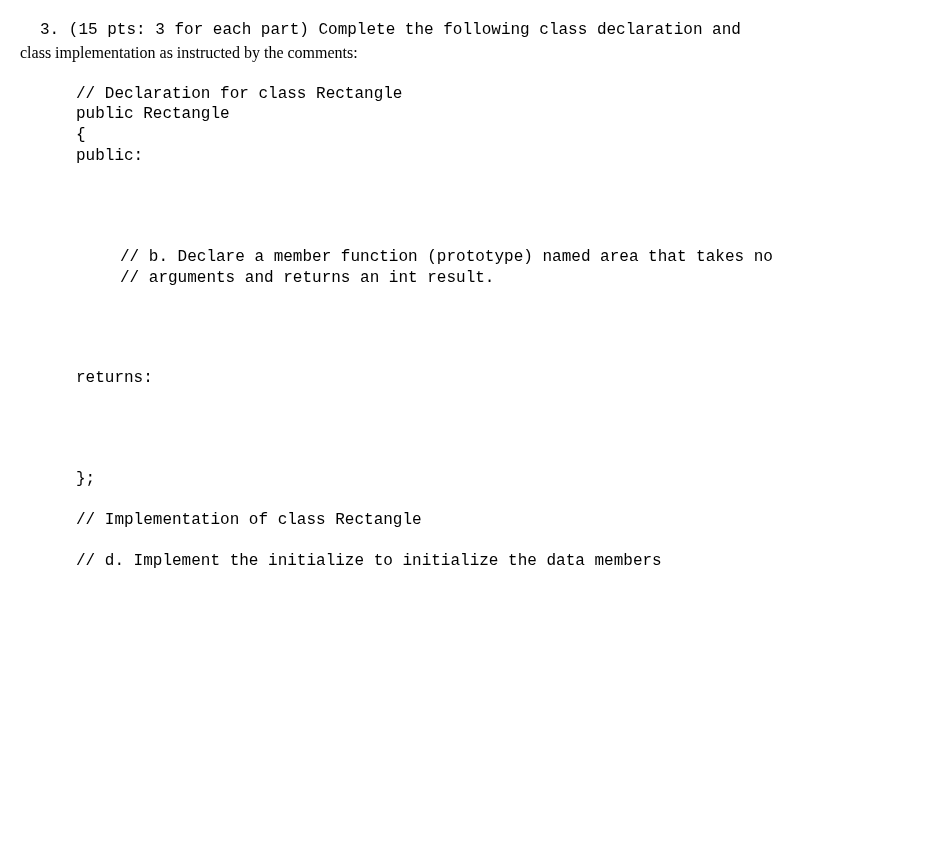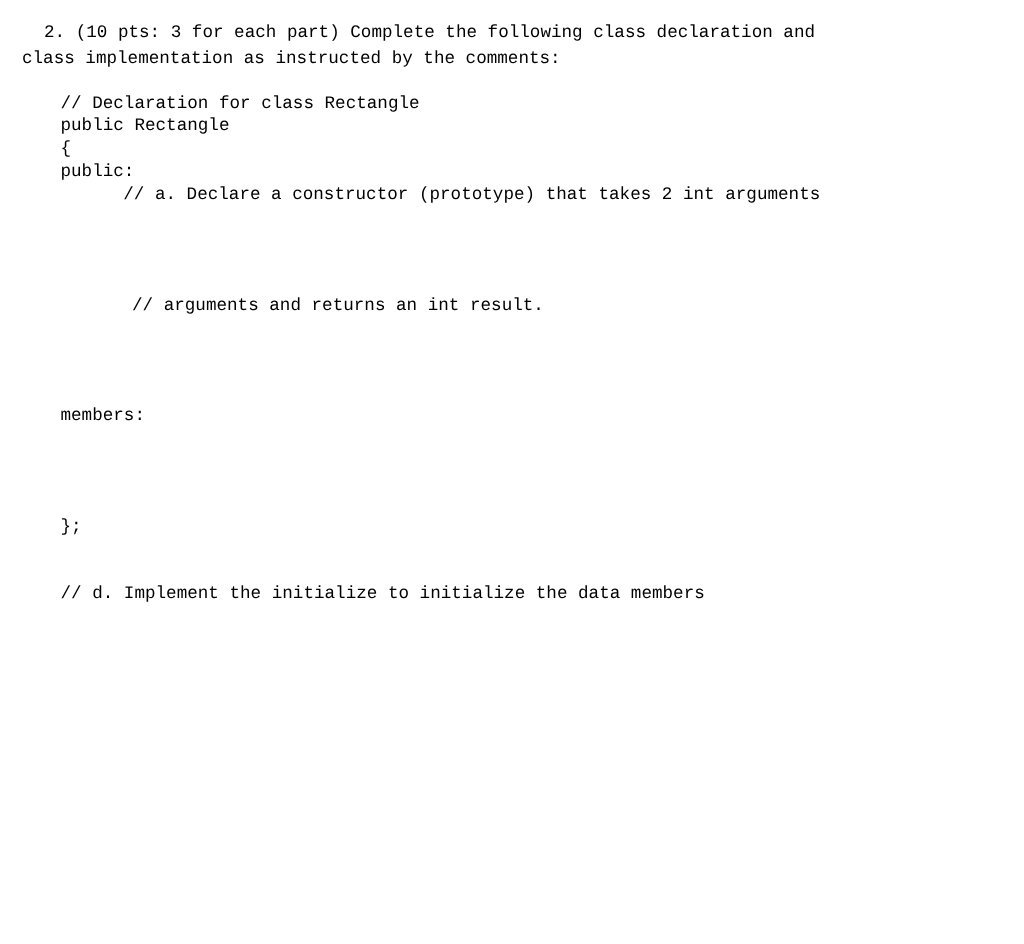--- a/index.html
+++ b/index.html
@@ -13,23 +13,24 @@
       width: 931px;
       box-sizing: border-box;
     }
     .question-header {
       margin-left: 20px;
       margin-bottom: 2px;
     }
     .question-header-cont {
       margin-left: 0px;
       margin-bottom: 20px;
+      font-family: Liberation Serif, serif;
     }
     .indent-1 {
-      margin-left: 35px;
+      margin-left: 56px;
     }
     .indent-2 {
       margin-left: 92px;
     }
     .indent-3 {
       margin-left: 100px;
     }
     .line {
       display: block;
       min-height: 1.3em;
@@ -44,45 +45,46 @@
       height: 80px;
     }
     .gap-xlarge {
       height: 120px;
     }
   </style>
 </head>
 <body>
 
 <div>
-  <div class="question-header">2. (10 pts: 3 for each part) Complete the following class declaration and</div>
+  <div class="question-header">3. (15 pts: 3 for each part) Complete the following class declaration and</div>
   <div class="question-header-cont">class implementation as instructed by the comments:</div>
 </div>
 
 <div>
   <span class="line indent-1">// Declaration for class Rectangle</span>
   <span class="line indent-1">public Rectangle</span>
   <span class="line indent-1">{</span>
   <span class="line indent-1">public:</span>
-  <span class="line indent-2">// a. Declare a constructor (prototype) that takes 2 int arguments</span>
 
   <div class="gap-large"></div>
 
+  <span class="line indent-3">// b. Declare a member function (prototype) named area that takes no</span>
   <span class="line indent-3">//    arguments and returns an int result.</span>
 
   <div class="gap-large"></div>
 
-  <span class="line indent-1">members:</span>
+  <span class="line indent-1">returns:</span>
 
   <div class="gap-large"></div>
 
   <span class="line indent-1">};</span>
 
   <div class="gap-small"></div>
 
+  <span class="line indent-1">// Implementation of class Rectangle</span>
 
   <div class="gap-small"></div>
 
   <span class="line indent-1">// d. Implement the initialize to initialize the data members</span>
 
   <div class="gap-xlarge"></div>
 
 
   <div class="gap-medium"></div>
 </div>

